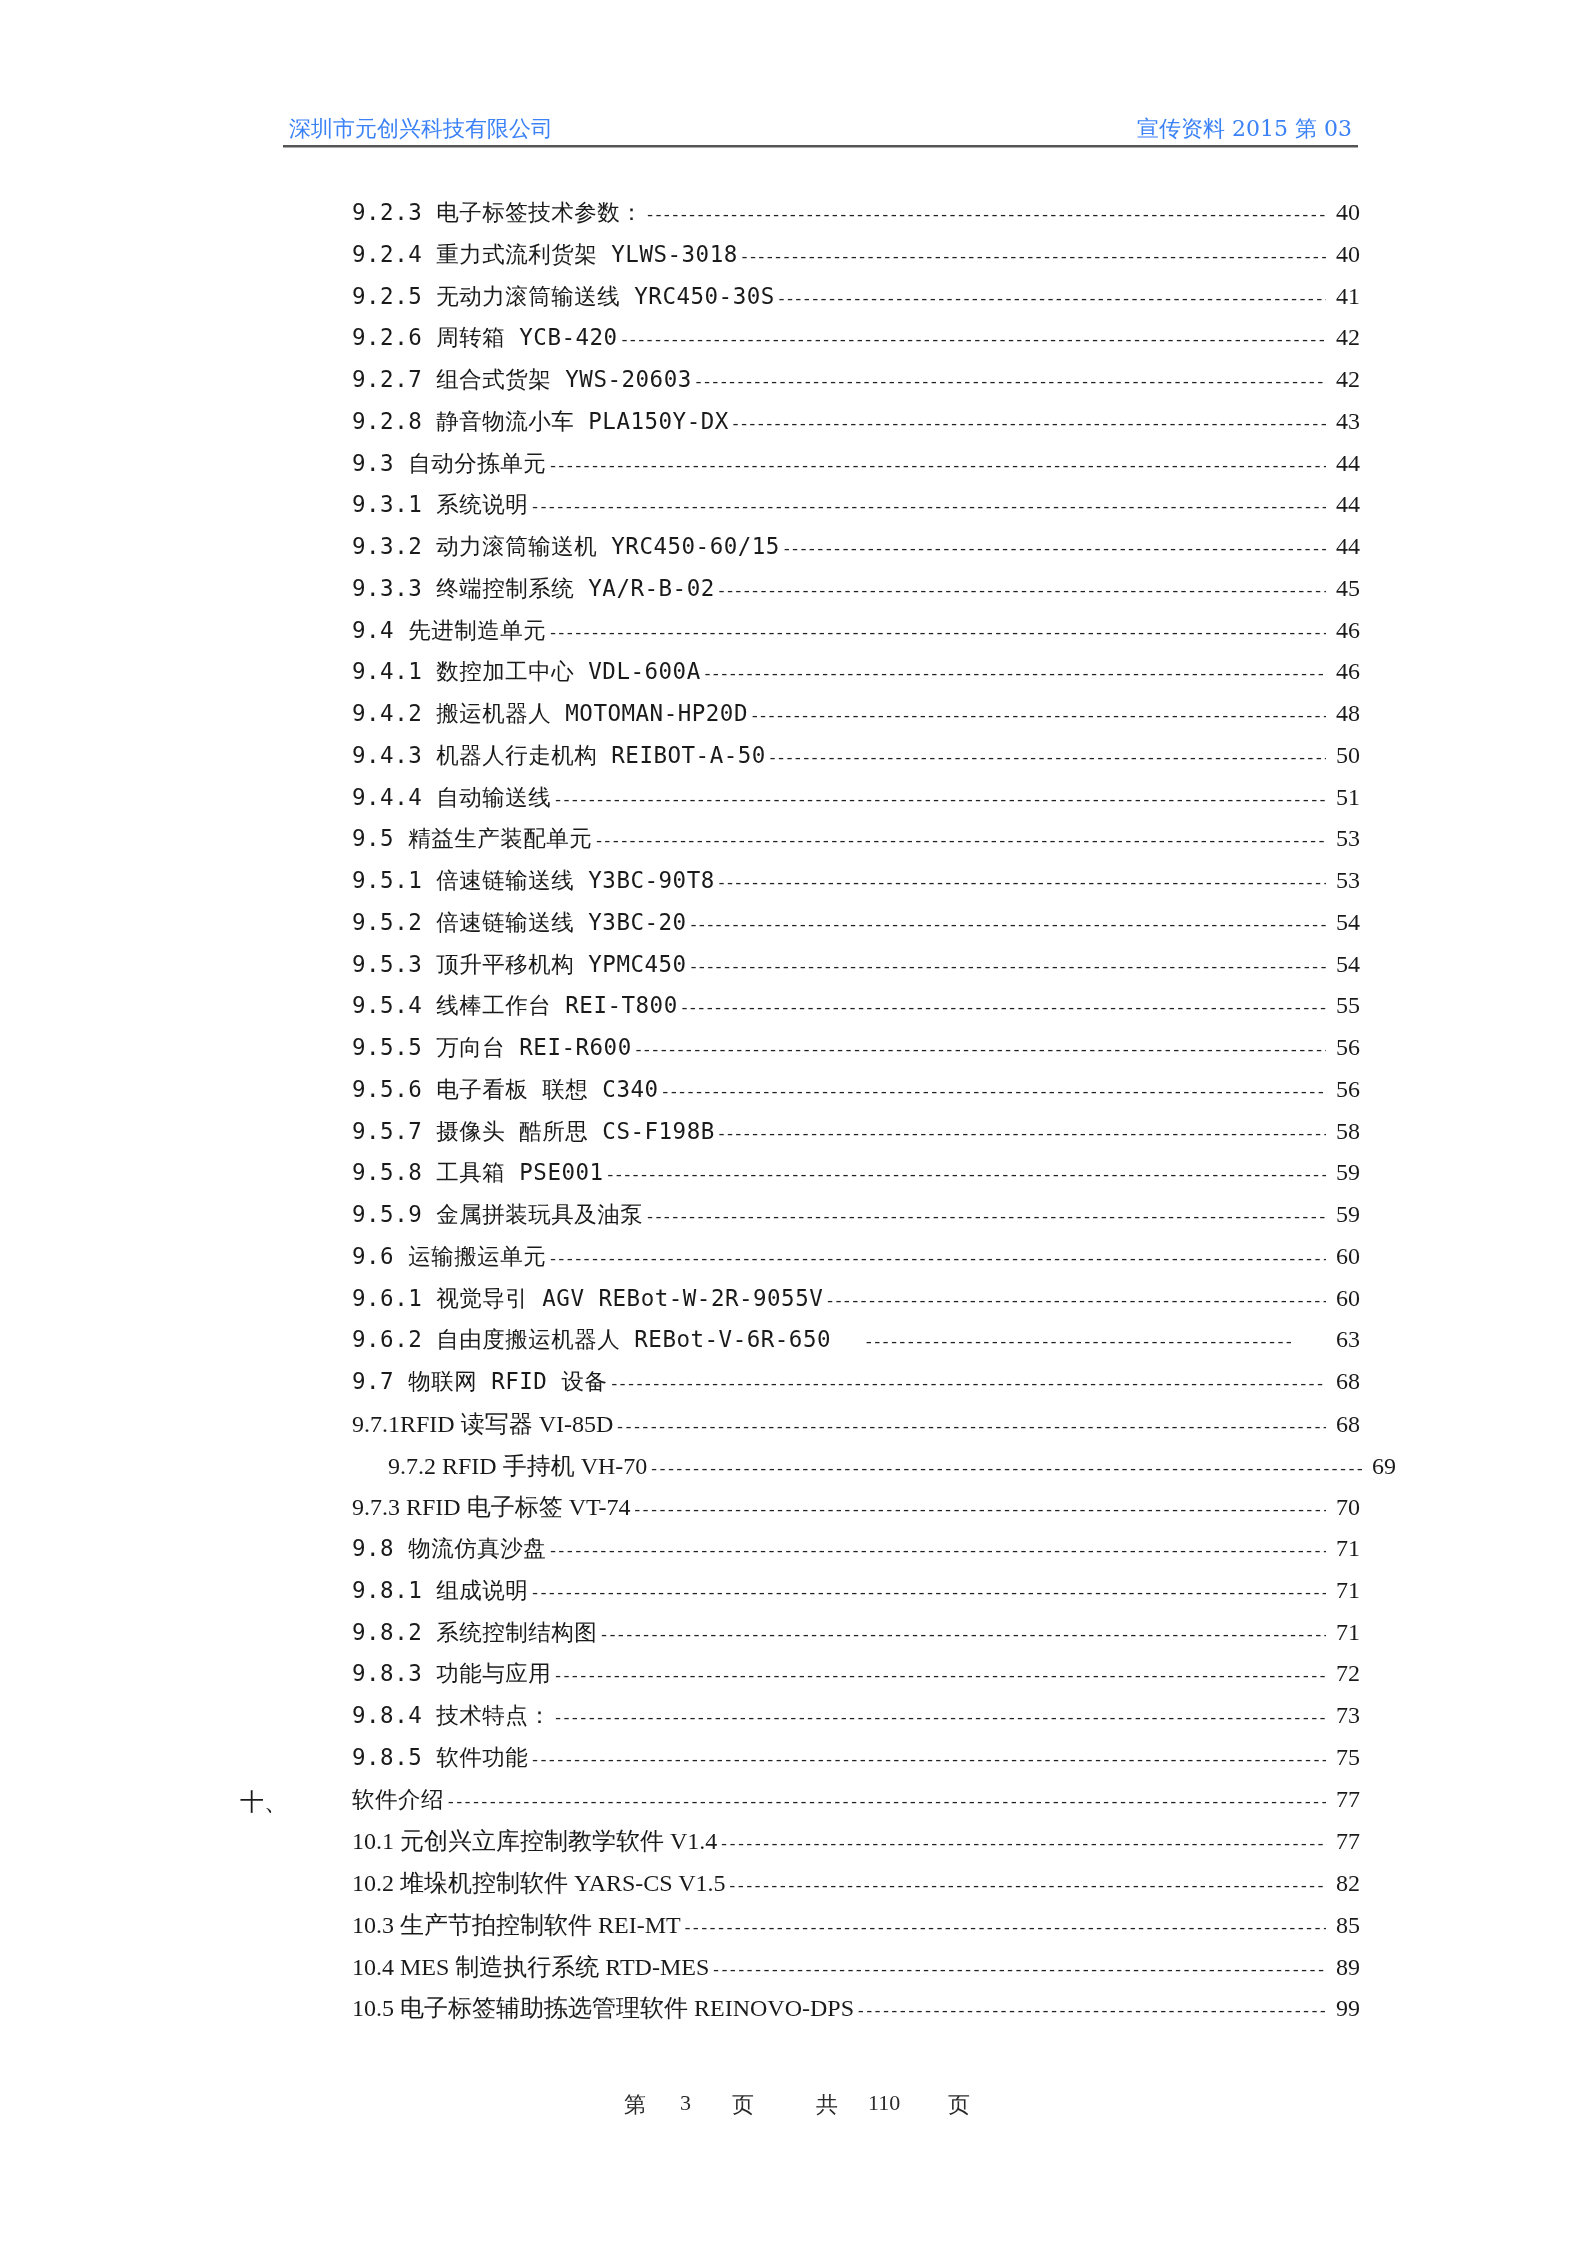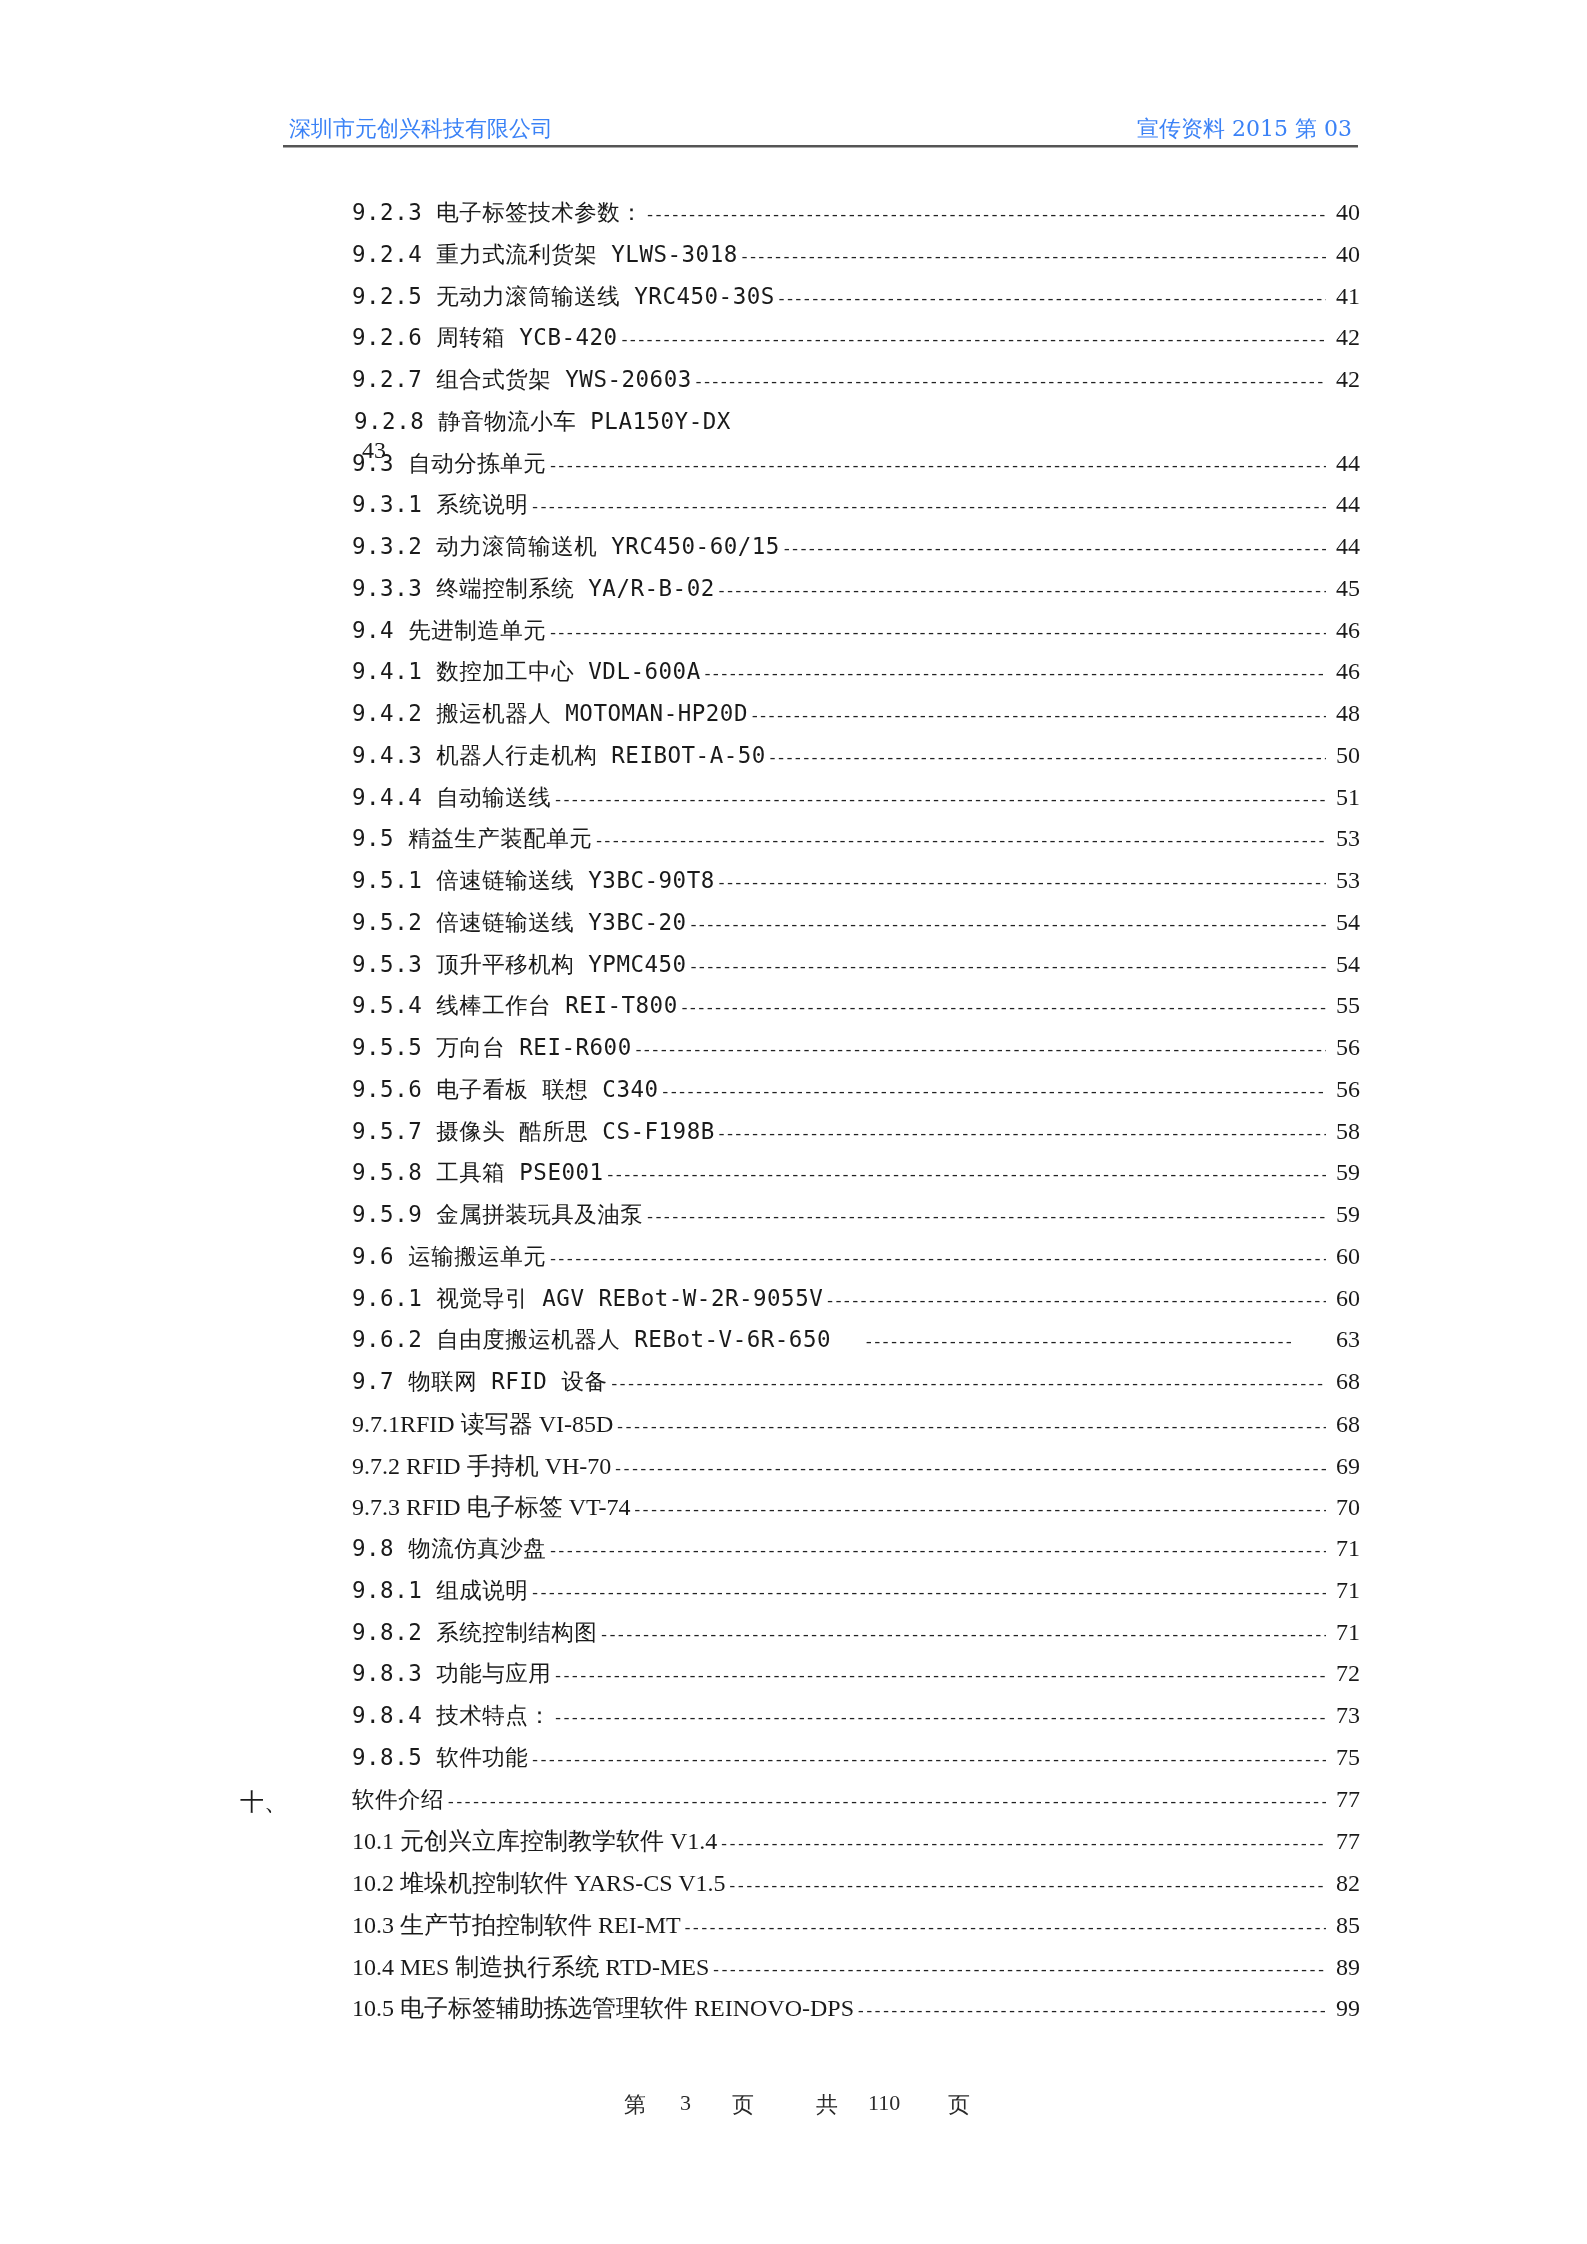--- a/index.html
+++ b/index.html
@@ -66,21 +66,21 @@
     <div class="toc-row mono" style="top: 125px;">
       <span class="title">9.2.6 周转箱 YCB-420</span>
       <span class="leader">----------------------------------------------------------------------------------------------------------------------------------------------------------------------------------------------------------------------------</span>
       <span class="page">42</span>
     </div>
     <div class="toc-row mono" style="top: 167px;">
       <span class="title">9.2.7 组合式货架 YWS-20603</span>
       <span class="leader">----------------------------------------------------------------------------------------------------------------------------------------------------------------------------------------------------------------------------</span>
       <span class="page">42</span>
     </div>
-    <div class="toc-row mono" style="top: 209px; flex-direction: column;">
+    <div class="toc-row mono" style="top: 209px;">
       <span class="title">9.2.8 静音物流小车 PLA150Y-DX</span>
       <span class="leader">----------------------------------------------------------------------------------------------------------------------------------------------------------------------------------------------------------------------------</span>
       <span class="page">43</span>
     </div>
     <div class="toc-row mono" style="top: 251px;">
       <span class="title">9.3 自动分拣单元</span>
       <span class="leader">----------------------------------------------------------------------------------------------------------------------------------------------------------------------------------------------------------------------------</span>
       <span class="page">44</span>
     </div>
     <div class="toc-row mono" style="top: 292px;">
@@ -191,21 +191,21 @@
     <div class="toc-row mono" style="top: 1169px;">
       <span class="title">9.7 物联网 RFID 设备</span>
       <span class="leader">----------------------------------------------------------------------------------------------------------------------------------------------------------------------------------------------------------------------------</span>
       <span class="page">68</span>
     </div>
     <div class="toc-row serif" style="top: 1211px;">
       <span class="title">9.7.1RFID 读写器   VI-85D</span>
       <span class="leader">----------------------------------------------------------------------------------------------------------------------------------------------------------------------------------------------------------------------------</span>
       <span class="page">68</span>
     </div>
-    <div class="toc-row serif" style="top: 1253px;">
+    <div class="toc-row serif" style="top: 1253px; margin-left: 36px;">
       <span class="title">9.7.2 RFID 手持机   VH-70</span>
       <span class="leader">----------------------------------------------------------------------------------------------------------------------------------------------------------------------------------------------------------------------------</span>
       <span class="page">69</span>
     </div>
     <div class="toc-row serif" style="top: 1294px;">
       <span class="title">9.7.3 RFID 电子标签   VT-74</span>
       <span class="leader">----------------------------------------------------------------------------------------------------------------------------------------------------------------------------------------------------------------------------</span>
       <span class="page">70</span>
     </div>
     <div class="toc-row mono" style="top: 1336px;">

